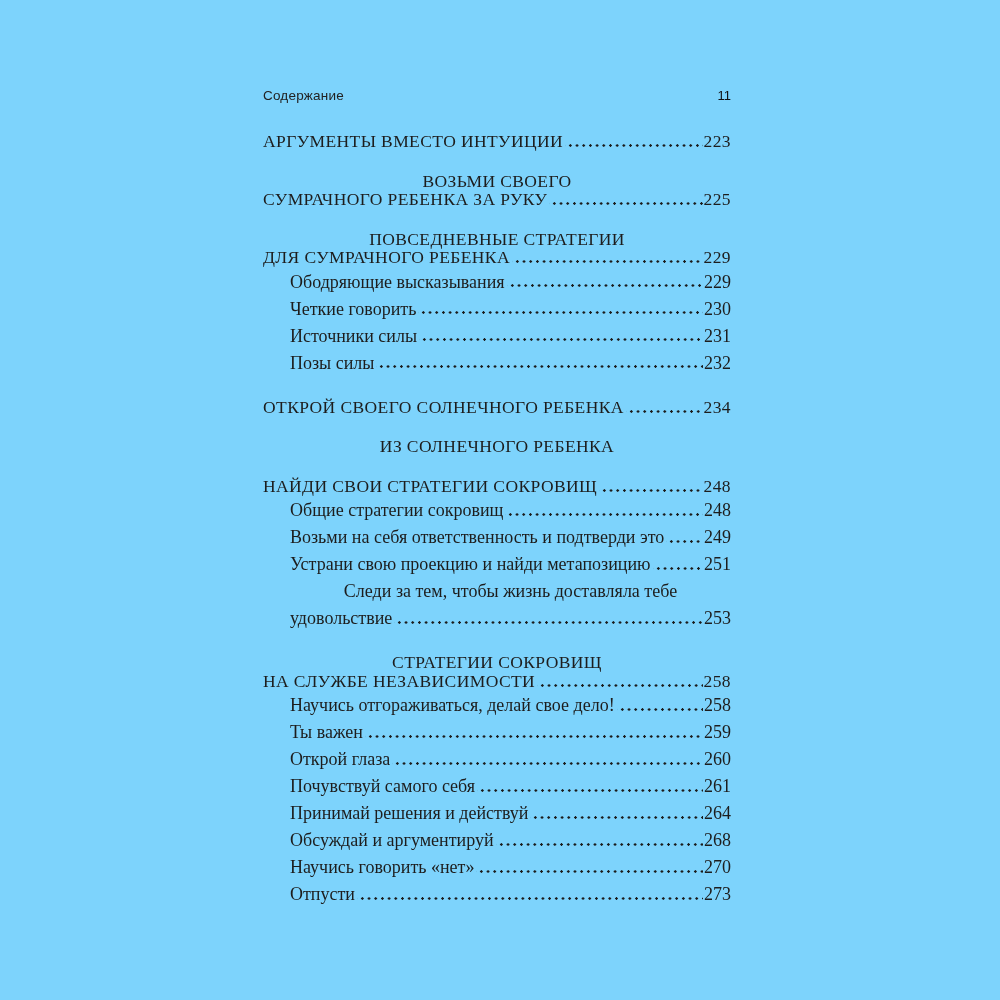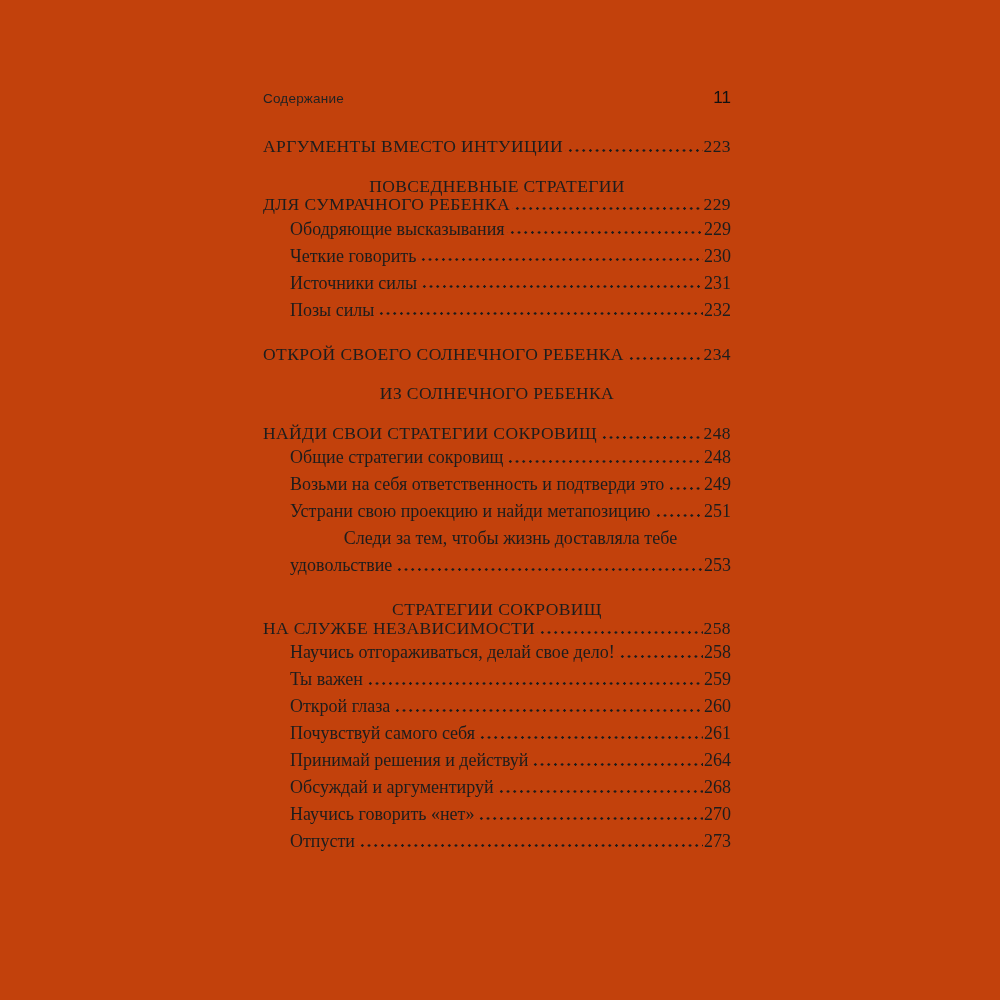--- a/index.html
+++ b/index.html
@@ -11,42 +11,42 @@
     width: 1000px;
     height: 1000px;
     overflow: hidden;
     font-family: "Liberation Serif", serif;
     color: #1d1d1d;
   }
   .sheet {
     position: relative;
     width: 1000px;
     height: 1000px;
-    background: #c2410c;
+    background: #7dd3fc;
   }
   .content {
     position: absolute;
     left: 263px;
     top: 88px;
     width: 468px;
   }
   .running-head {
     display: flex;
     justify-content: space-between;
     align-items: baseline;
   }
   .running-title {
     font-family: "Liberation Sans", sans-serif;
     font-size: 13.5px;
     color: #222222;
     letter-spacing: 0.2px;
   }
   .folio {
     font-family: "Liberation Sans", sans-serif;
-    font-size: 17px;
+    font-size: 13px;
     color: #111111;
   }
   #toc-list {
     margin-top: 29px;
     text-align: center;
   }
   .entry {
     margin: 0;
   }
   .entry .line,
@@ -104,20 +104,28 @@
     </div>
     <div id="toc-list">
         <div class="entry chapter">
           <div class="row">
             <span class="text">АРГУМЕНТЫ ВМЕСТО ИНТУИЦИИ</span>
             <span class="leader"></span>
             <span class="pagenum">223</span>
           </div>
         </div>
         <div class="entry chapter">
+          <div class="line">ВОЗЬМИ СВОЕГО</div>
+          <div class="row">
+            <span class="text">СУМРАЧНОГО РЕБЕНКА ЗА РУКУ</span>
+            <span class="leader"></span>
+            <span class="pagenum">225</span>
+          </div>
+        </div>
+        <div class="entry chapter">
           <div class="line">ПОВСЕДНЕВНЫЕ СТРАТЕГИИ</div>
           <div class="row">
             <span class="text">ДЛЯ СУМРАЧНОГО РЕБЕНКА</span>
             <span class="leader"></span>
             <span class="pagenum">229</span>
           </div>
         </div>
         <div class="entry sub">
           <div class="row">
             <span class="text">Ободряющие высказывания</span>

